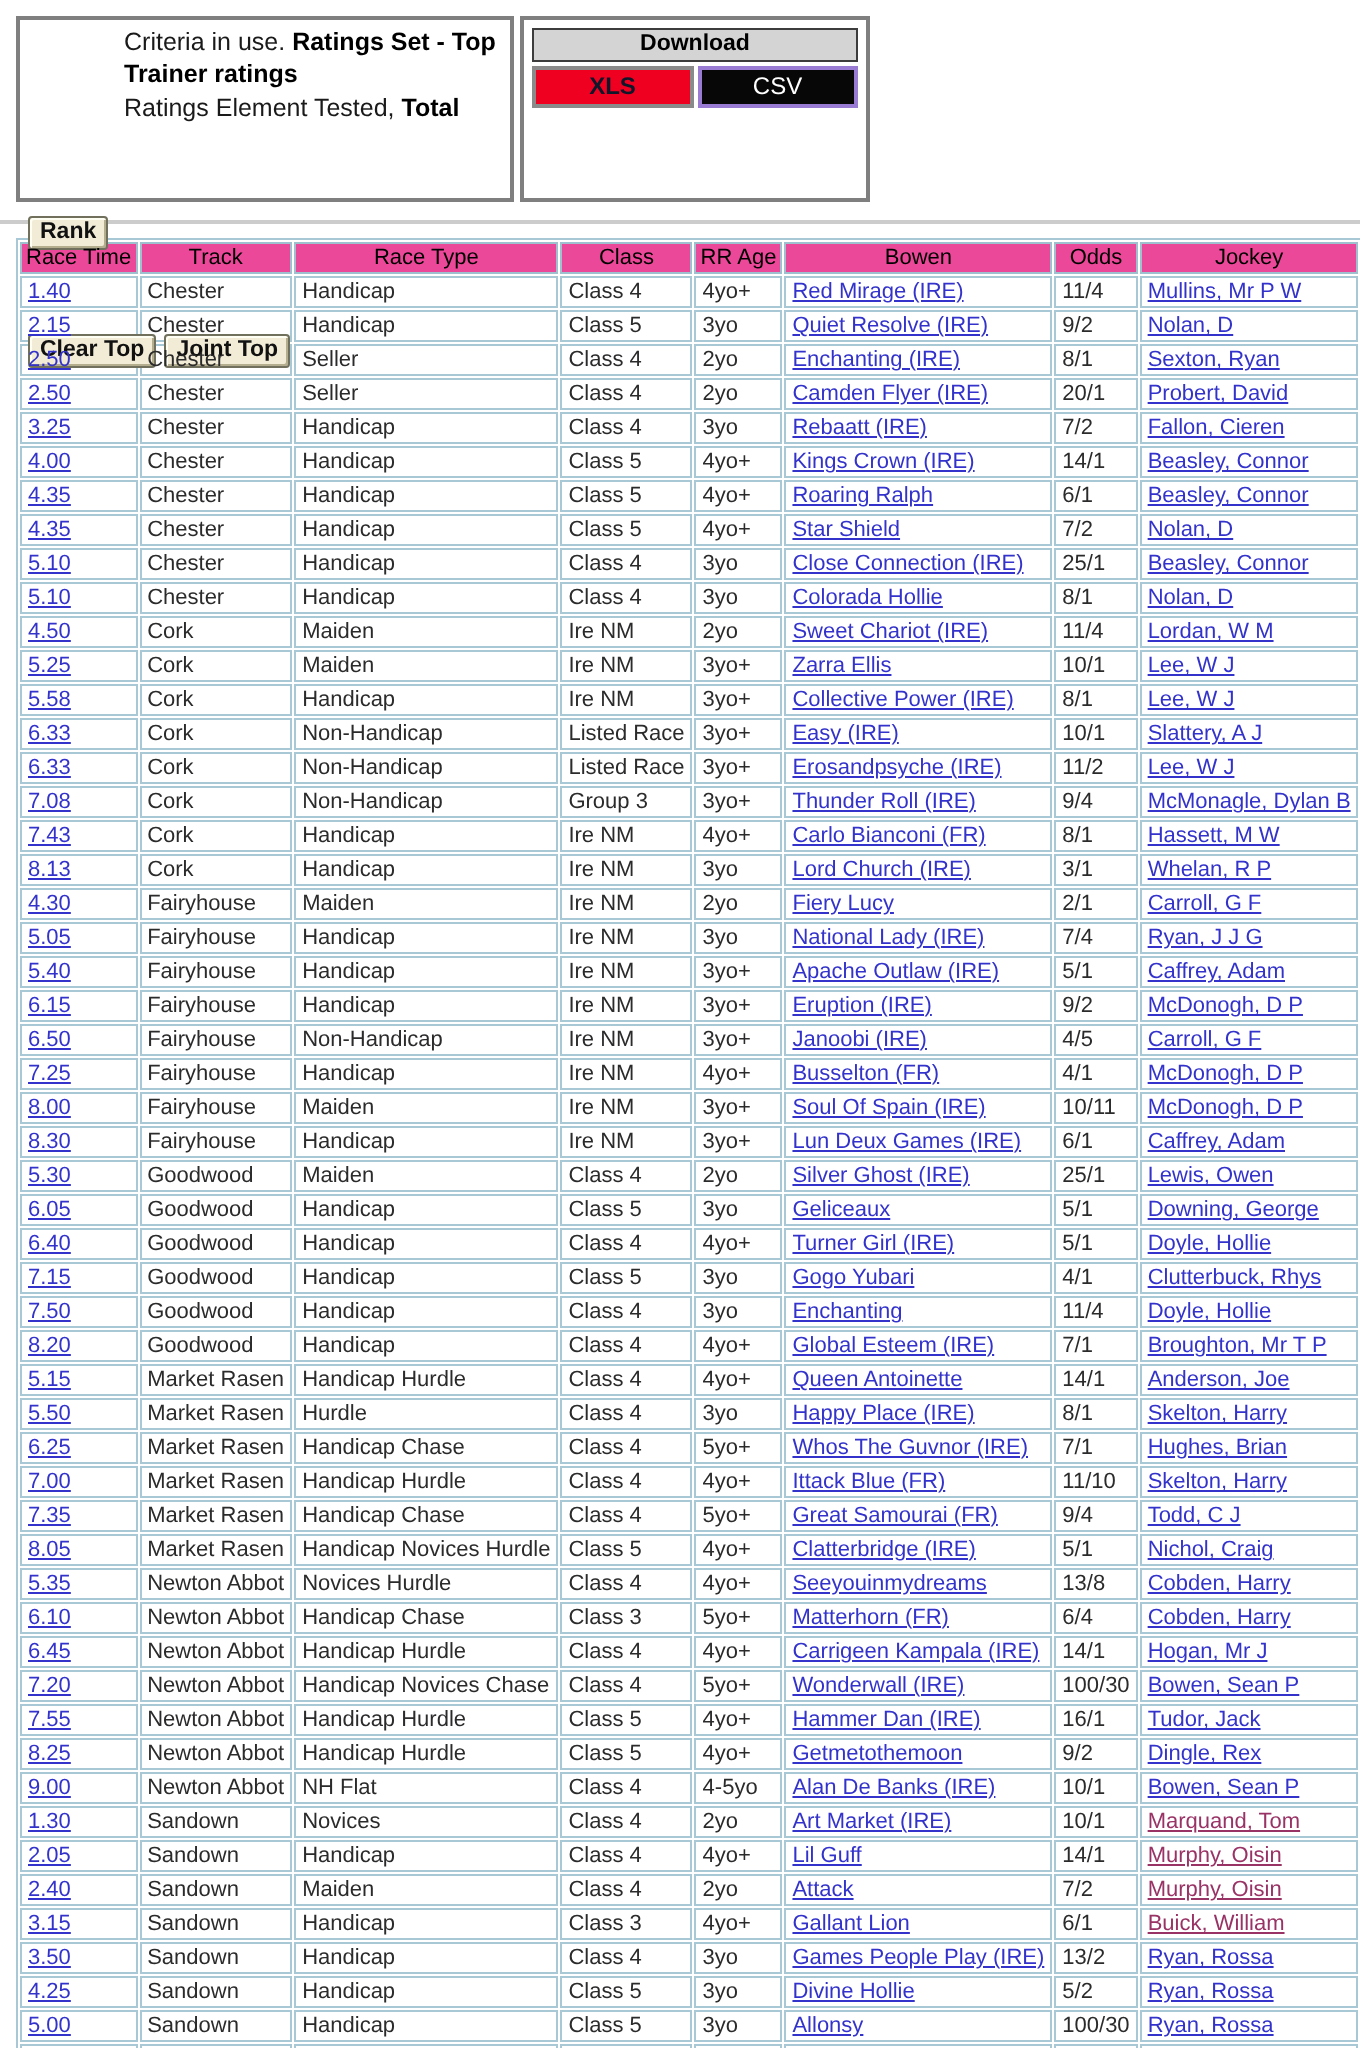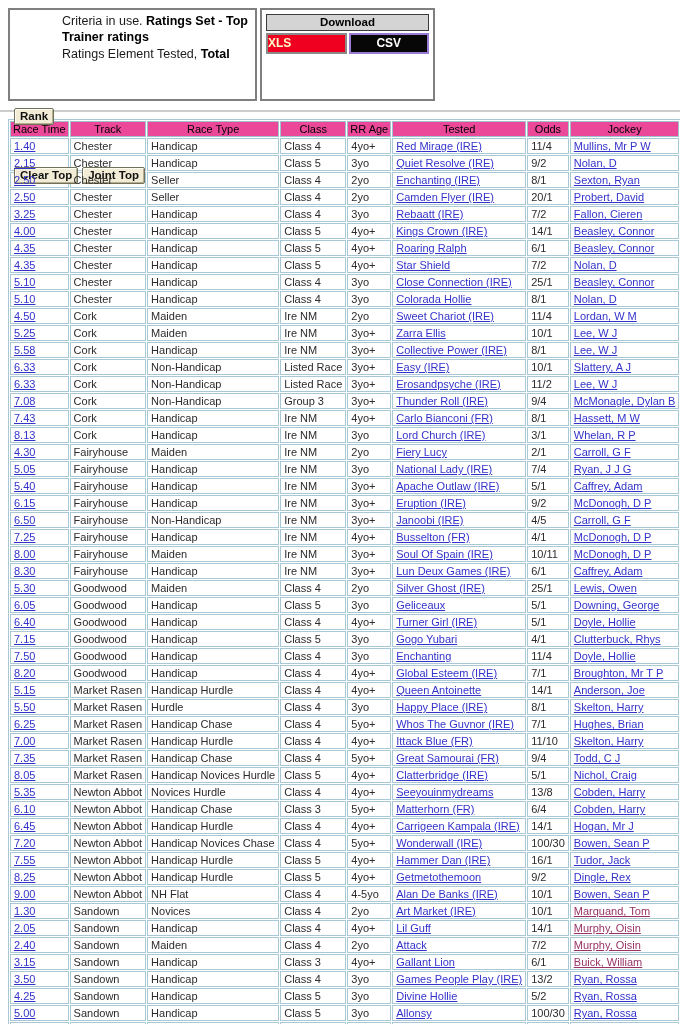--- a/index.html
+++ b/index.html
@@ -7,22 +7,22 @@
   .top{display:flex;align-items:stretch;margin:8px 0 0 8px;gap:3px;}
   .criteria-box{width:249px;height:93px;border:2px solid #7f7f7f;box-sizing:border-box;padding:3px 2px 3px 4px;}
   .criteria-text{font-size:12.5px;line-height:1.3;color:#1a1a1a;margin-left:48px;}
   .criteria-text b{color:#000;}
   .btn-row{margin-top:7px;}
   .btn-row + .btn-row{margin-top:3px;}
   .btn{display:inline-block;background:#f2ecd6;border:1px solid #70705c;box-shadow:inset 1px 1px 0 #fffef2, inset -1px -1px 0 #b4ad8e;font-size:11.5px;font-weight:bold;color:#111;padding:1px 5px 2px 5px;margin-right:4px;border-radius:2px;cursor:pointer;margin-top:39px;}
   .download-box{width:175px;height:93px;border:2px solid #7f7f7f;box-sizing:border-box;padding:2px;}
   .dl-table{width:100%;border-collapse:separate;border-spacing:2px;}
   .dl-title{background:#d4d4d4;border:1px solid #3c3c3c;text-align:center;font-weight:bold;font-size:11.5px;color:#000;padding:1px 0 2px 0;}
-  .dl-xls{background:#ef0021;border:2px solid #8a8a8a;color:#fef9c3;text-align:left;font-weight:bold;font-size:12px;padding:1px 0 2px 0;cursor:pointer;}
-  .dl-csv{background:#070707;border:2px solid #9a7bd4;color:#fff;text-align:center;font-weight:bold;font-size:12px;padding:1px 0 2px 0;cursor:pointer;}
+  .dl-xls{background:#ef0021;border:2px solid #8a8a8a;color:#0f172a;text-align:center;font-weight:bold;font-size:12px;padding:1px 0 2px 0;cursor:pointer;}
+  .dl-csv{background:#070707;border:2px solid #9a7bd4;color:#fff;text-align:center;font-weight:normal;font-size:12px;padding:1px 0 2px 0;cursor:pointer;}
   hr.sep{border:none;border-top:2px solid #cccccc;margin:9px 0 7px 0;}
   .race-table{margin-left:8px;border-collapse:separate;border-spacing:1px;table-layout:fixed;border:1px solid #a9c8d6;}
   .race-table th{border:1px solid #9fc0ce;background:#ec4899;font-size:11px;font-weight:normal;color:#000;padding:1px 2px;text-align:center;white-space:nowrap;overflow:hidden;}
   .race-table td{border:1px solid #a9c8d6;background:#fff;font-size:11px;color:#2b2b2b;padding:1px 3px;line-height:12px;height:12px;text-align:left;white-space:nowrap;overflow:hidden;}
   a.lnk{color:#3333cc;text-decoration:underline;cursor:pointer;}
   a.lnk.visited{color:#993366;}
 </style>
 </head>
 <body>
 
@@ -67,21 +67,21 @@
       <col style="width:34px">
       <col style="width:88px">
   </colgroup>
   <thead>
     <tr>
         <th>Race Time</th>
         <th>Track</th>
         <th>Race Type</th>
         <th>Class</th>
         <th>RR Age</th>
-        <th>Tested</th>
+        <th>Bowen</th>
         <th>Odds</th>
         <th>Jockey</th>
       </tr>
   </thead>
   <tbody>
       <tr>
         <td><a class="lnk">1.40</a></td>
         <td>Chester</td>
         <td>Handicap</td>
         <td>Class 4</td>

